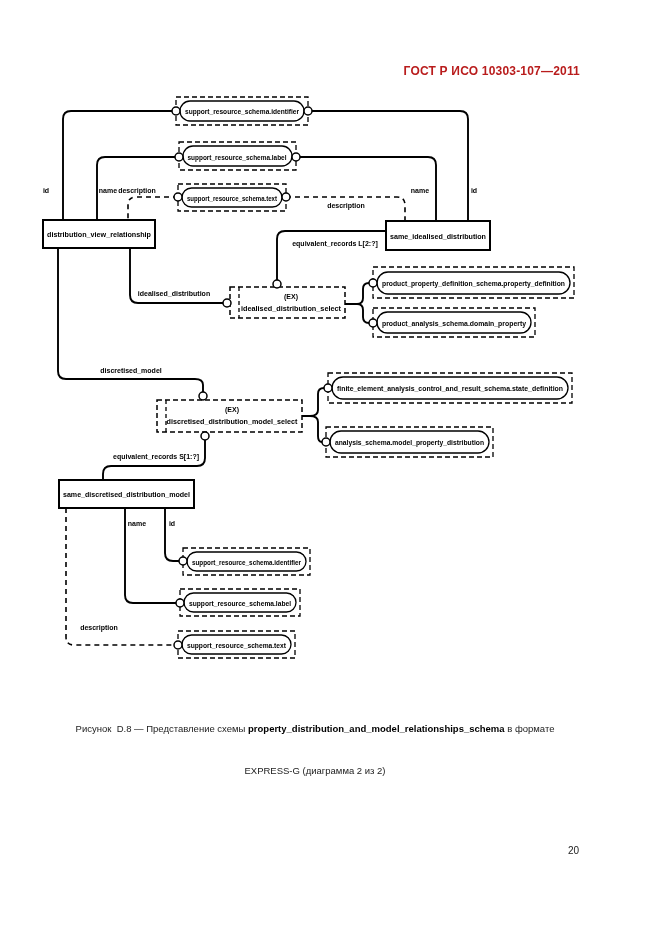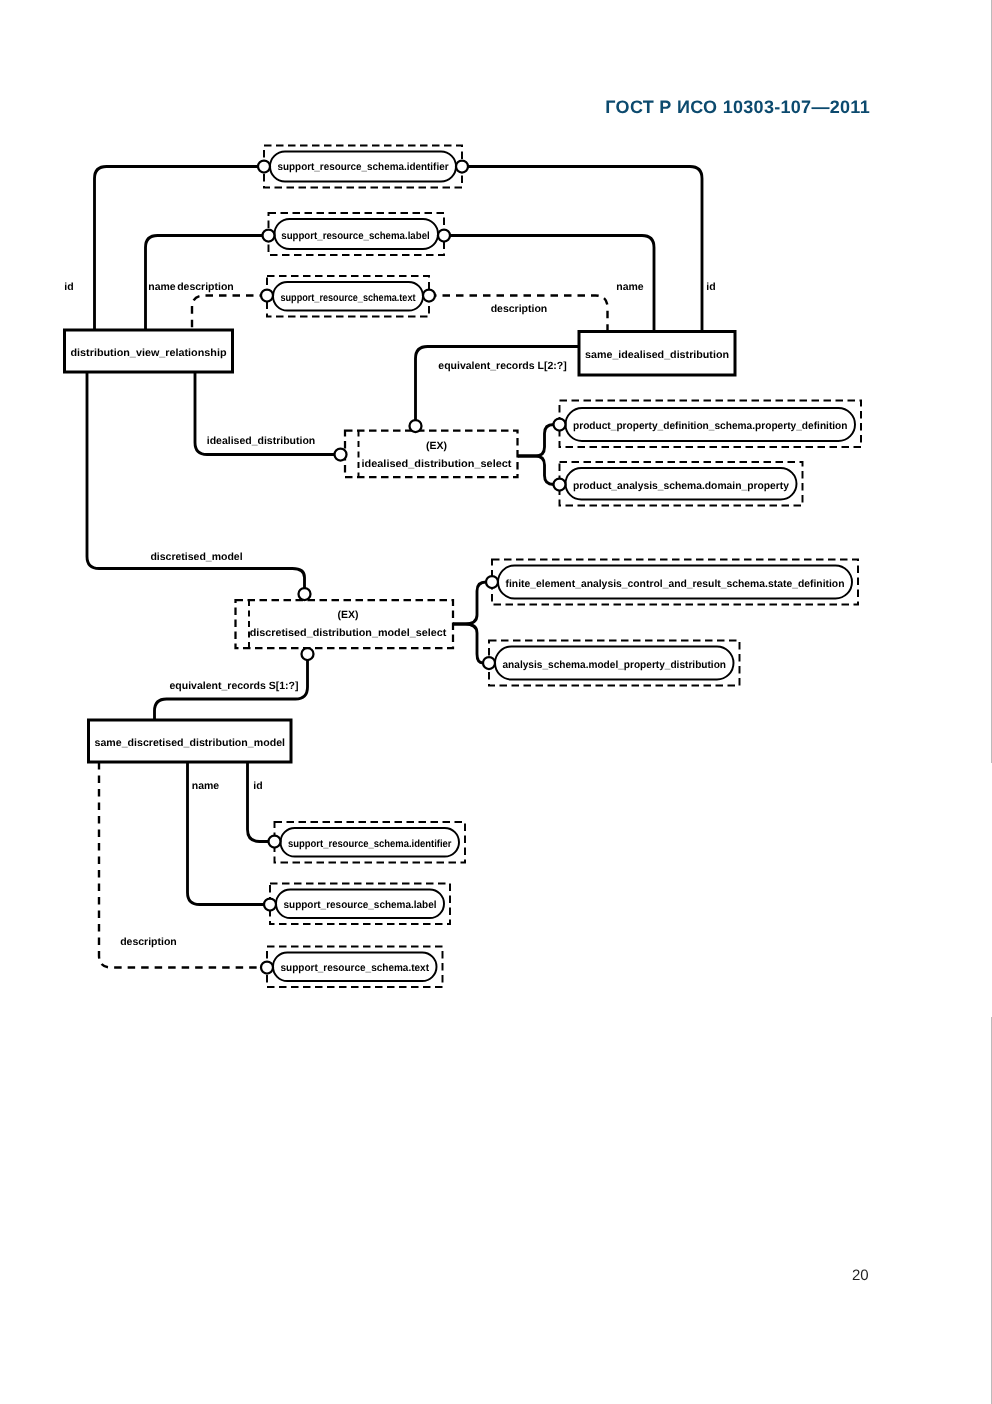--- a/index.html
+++ b/index.html
@@ -7,21 +7,21 @@
     position:relative;
     width:661px;height:936px;
     background:#ffffff;
     font-family:"Liberation Sans",sans-serif;
     color:#111;
     overflow:hidden;
     margin:0 auto;
   }
   .header{
     position:absolute;top:64px;right:81px;
-    font-size:12px;font-weight:bold;color:#0c4a6e;
+    font-size:12px;font-weight:bold;color:#b91c1c;
     letter-spacing:.2px;white-space:pre;
   }
   .diagram-svg{position:absolute;left:0;top:0;}
   .caption{
     position:absolute;left:30px;top:694px;width:570px;
     text-align:center;font-size:9.5px;line-height:14px;color:#222;
     white-space:pre-wrap;
   }
   .caption b{color:#000;}
   .pagenum{
@@ -189,16 +189,20 @@
       <text class="lab" x="335" y="246" text-anchor="middle">equivalent_records L[2:?]</text>
       <text class="lab" x="174" y="296" text-anchor="middle">idealised_distribution</text>
       <text class="lab" x="131" y="373" text-anchor="middle">discretised_model</text>
       <text class="lab" x="156" y="459" text-anchor="middle">equivalent_records S[1:?]</text>
       <text class="lab" x="137" y="526" text-anchor="middle">name</text>
       <text class="lab" x="172" y="526" text-anchor="middle">id</text>
       <text class="lab" x="99" y="630" text-anchor="middle">description</text>
     </g>
   </svg>
 
+  <div class="caption">
+    <div><span>Рисунок  D.8 — Представление схемы </span><b>property_distribution_and_model_relationships_schema</b><span> в формате</span></div>
+    <div>EXPRESS-G (диаграмма 2 из 2)</div>
+  </div>
 
   <div class="pagenum">20</div>
 
 </div>
 
 </body></html>

